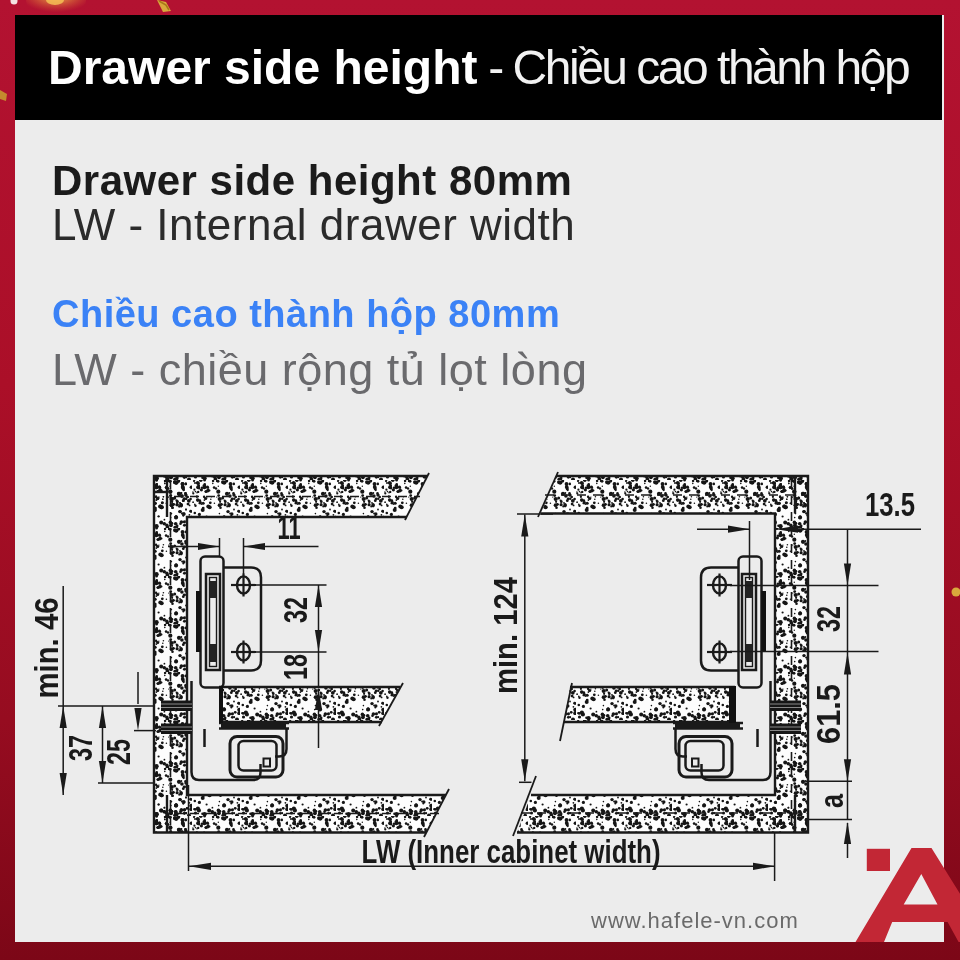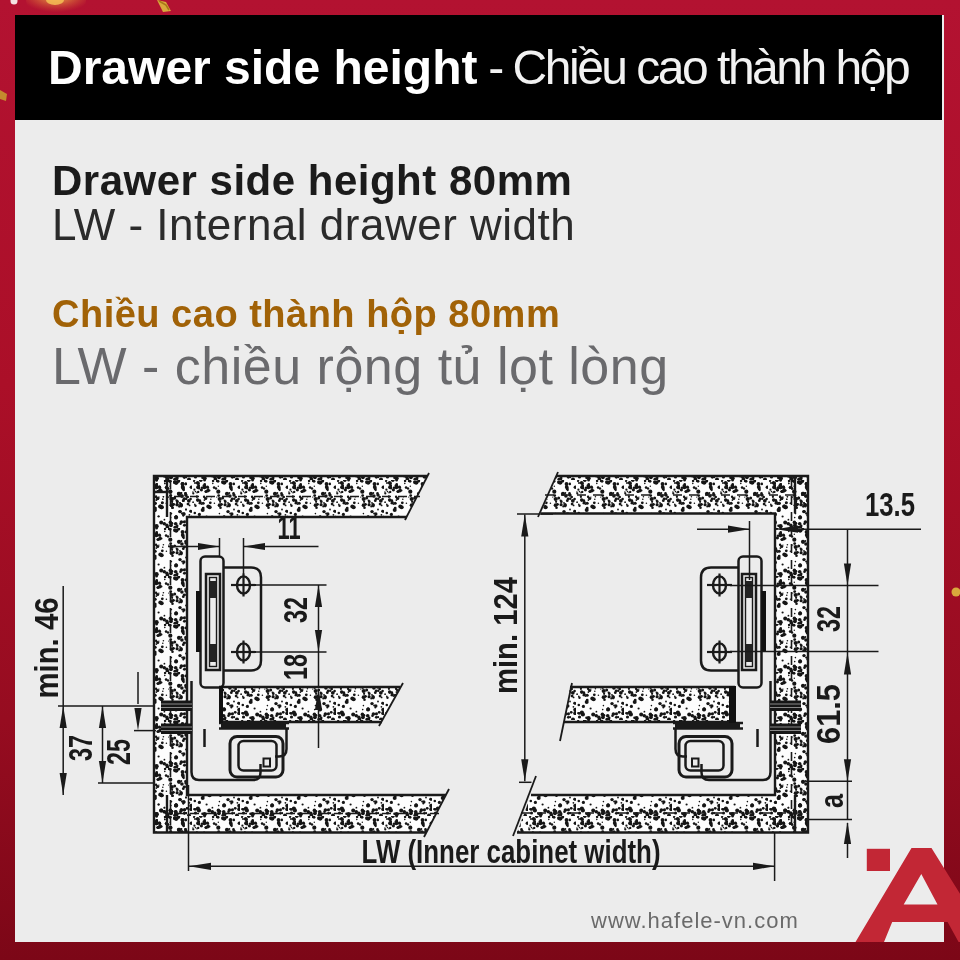--- a/index.html
+++ b/index.html
@@ -5,22 +5,22 @@
 body{font-family:"Liberation Sans",sans-serif;position:relative;
 background:linear-gradient(180deg,#b31231 0%,#ab0f28 40%,#960c20 75%,#7c0717 100%)}
 #card{position:absolute;left:15px;top:15px;width:929px;height:927px;background:#ececec}
 #hdr{position:absolute;left:15px;top:15px;width:927px;height:105px;background:#000000;color:#fff;
 font-size:48px;line-height:105px;letter-spacing:-2.5px;white-space:nowrap}
 #hdr .t{margin-left:33px;font-weight:bold;letter-spacing:0px}
 #hdr .s{font-weight:normal;color:#f2f2f2}
 .tl{position:absolute;left:52px;white-space:nowrap}
 #l1{top:157px;font-size:42px;font-weight:bold;color:#1b1b1b;letter-spacing:0.5px}
 #l2{top:200px;font-size:44px;color:#2b2b2b;letter-spacing:0.5px}
-#l3{top:293px;font-size:38px;font-weight:bold;color:#a16207;letter-spacing:0.5px}
-#l4{top:336px;font-size:52px;color:#6a6a6d;letter-spacing:0.5px}
+#l3{top:293px;font-size:38px;font-weight:bold;color:#3b82f6;letter-spacing:0.5px}
+#l4{top:344px;font-size:45px;color:#6a6a6d;letter-spacing:0.5px}
 #foot{position:absolute;left:591px;top:907px;font-size:22px;line-height:27px;color:#6a6a6a;letter-spacing:1px}
 svg{position:absolute;left:0;top:0}
 </style></head>
 <body>
 <div id="card"></div>
 <div id="hdr"><span class="t">Drawer side height</span><span class="s"> - Chiều cao thành hộp</span></div>
 <div class="tl" id="l1">Drawer side height 80mm</div>
 <div class="tl" id="l2">LW - Internal drawer width</div>
 <div class="tl" id="l3">Chiều cao thành hộp 80mm</div>
 <div class="tl" id="l4">LW - chiều rộng tủ lọt lòng</div>

